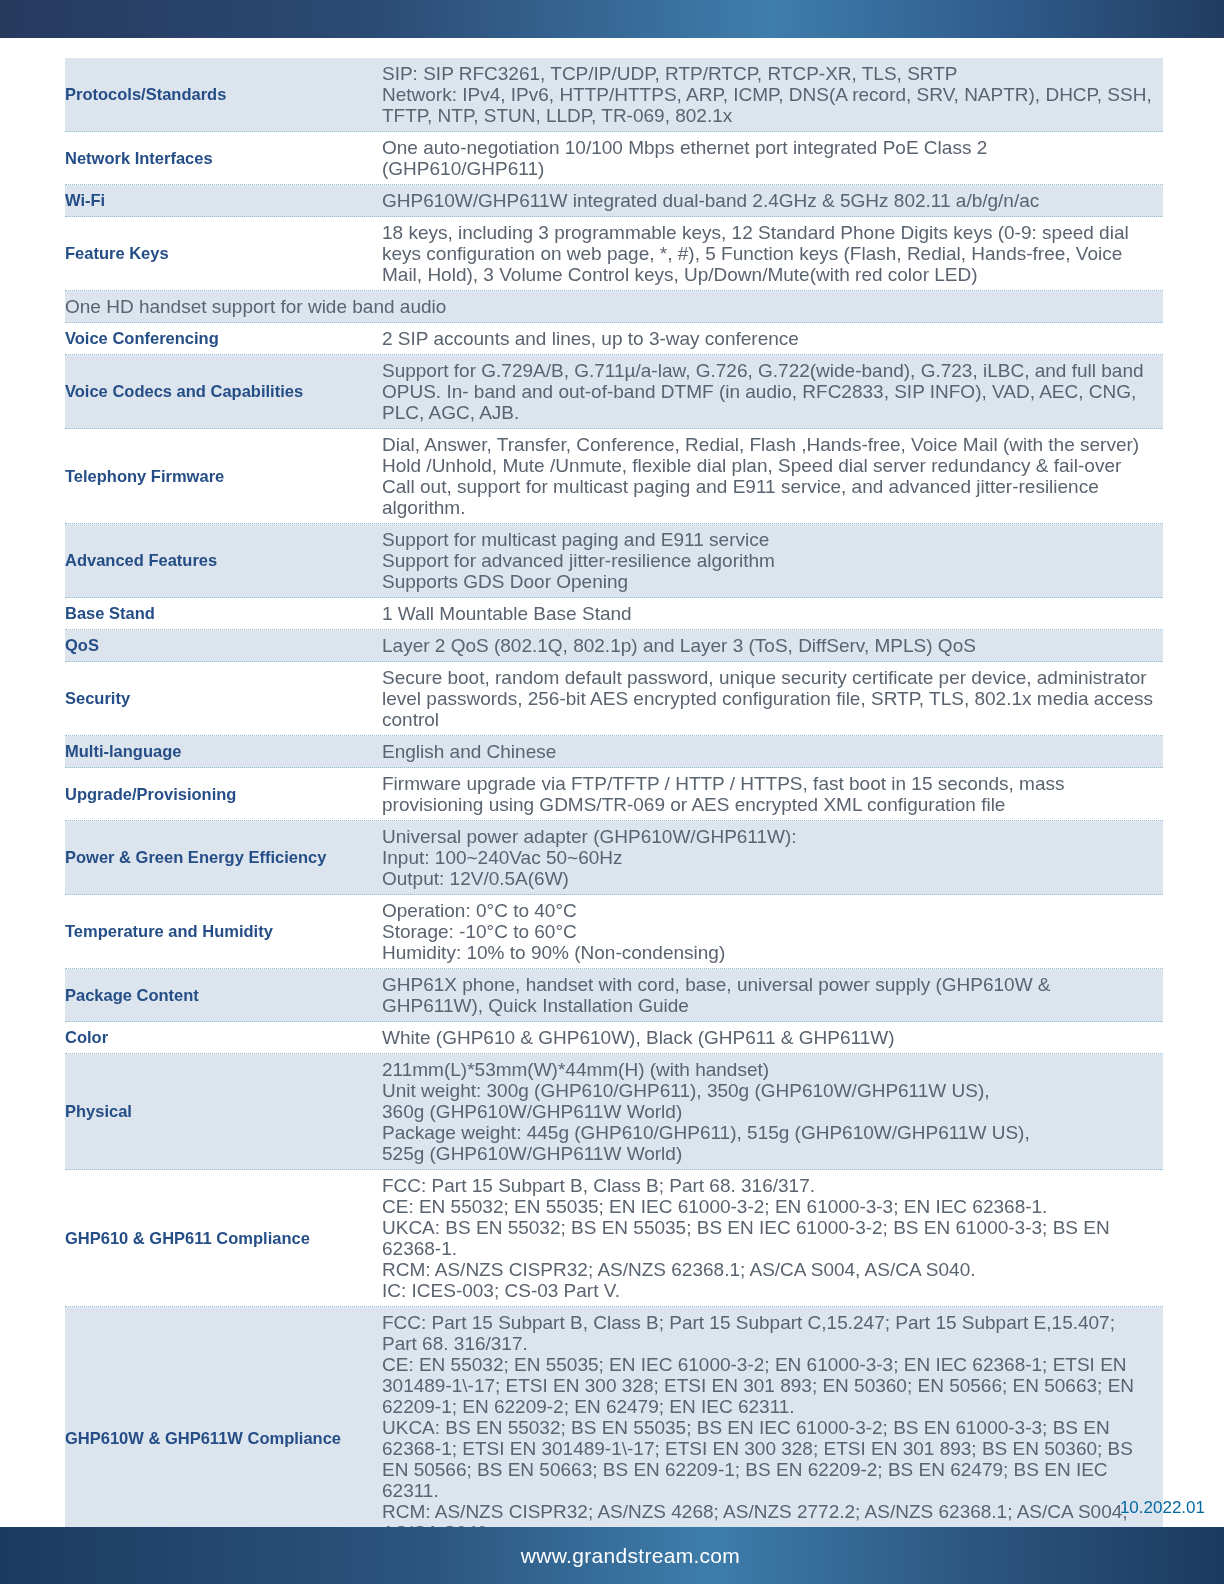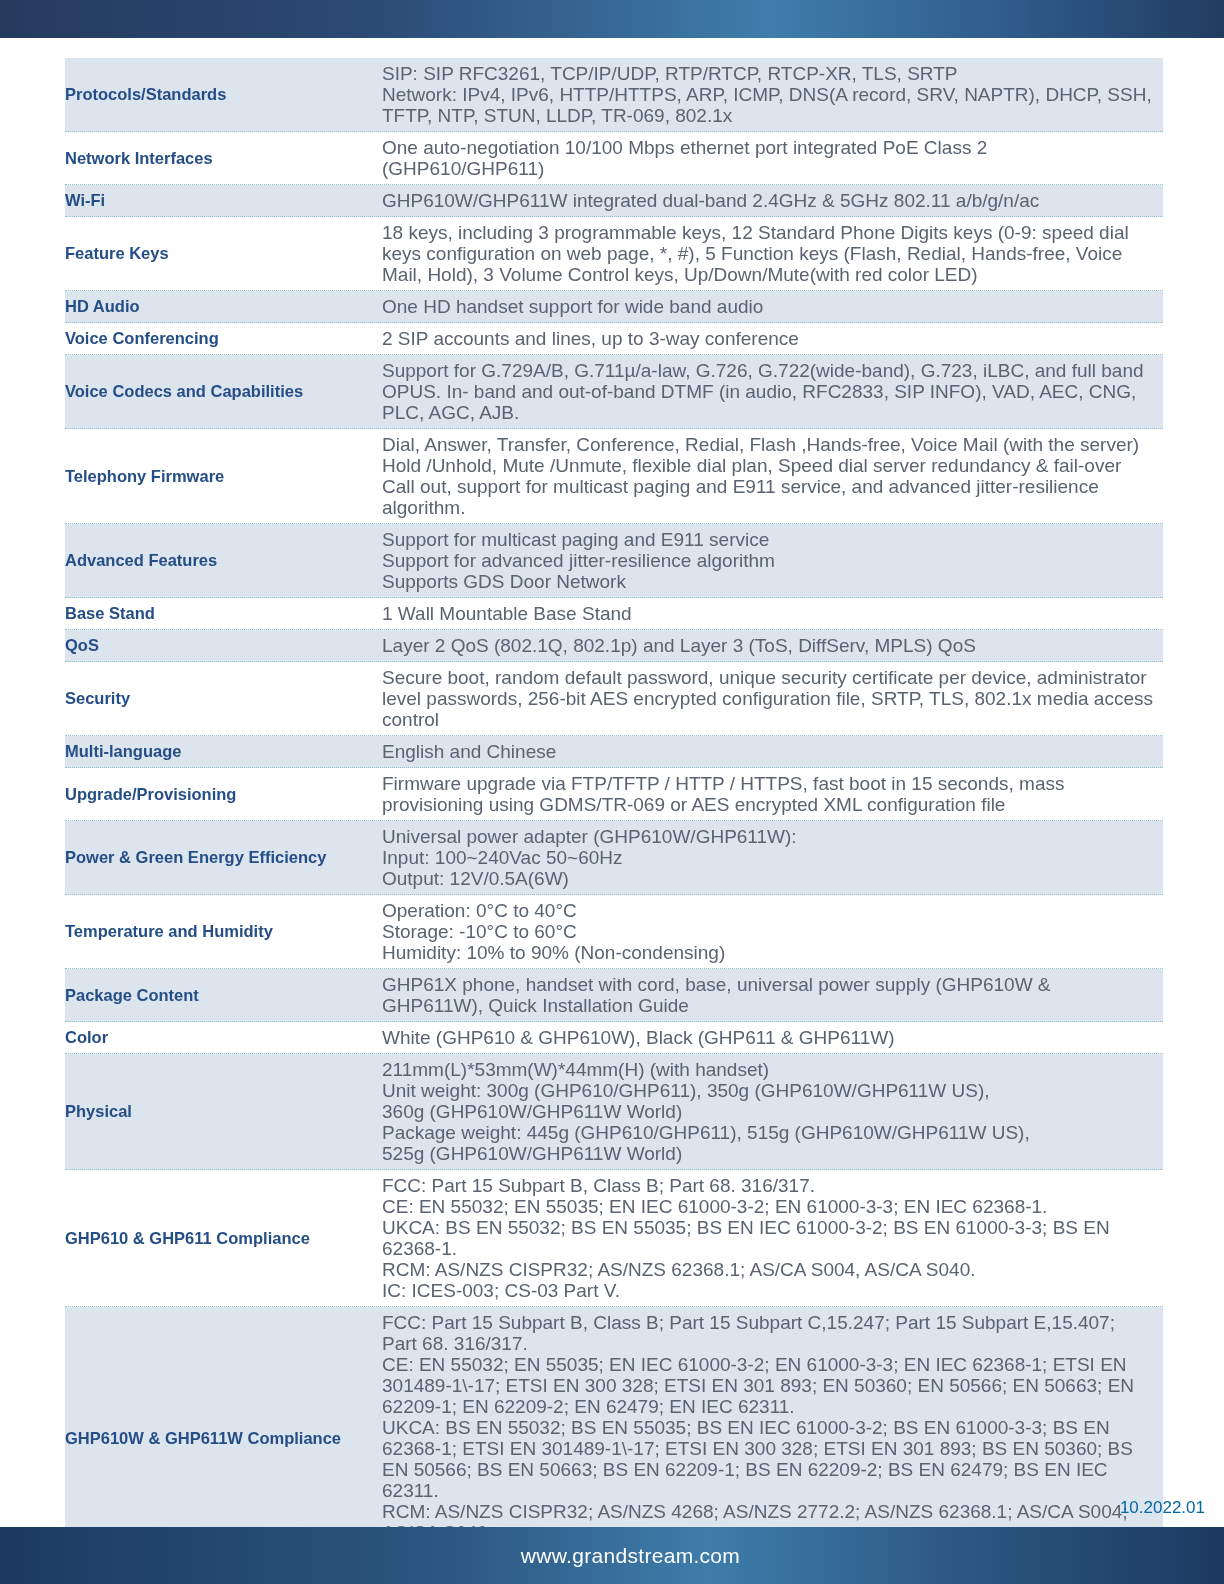--- a/index.html
+++ b/index.html
@@ -97,21 +97,20 @@
     <div class="spec-label">Wi-Fi</div>
     <div class="spec-value">GHP610W/GHP611W integrated dual-band 2.4GHz &amp; 5GHz 802.11 a/b/g/n/ac</div>
   </div>
 
   <div class="spec-row">
     <div class="spec-label">Feature Keys</div>
     <div class="spec-value">18 keys, including 3 programmable keys, 12 Standard Phone Digits keys (0-9: speed dial keys configuration on web page, *, #), 5 Function keys (Flash, Redial, Hands-free, Voice Mail, Hold), 3 Volume Control keys, Up/Down/Mute(with red color LED)</div>
   </div>
 
   <div class="spec-row">
-    <div class="spec-label">HD Audio</div>
     <div class="spec-value">One HD handset support for wide band audio</div>
   </div>
 
   <div class="spec-row">
     <div class="spec-label">Voice Conferencing</div>
     <div class="spec-value">2 SIP accounts and lines, up to 3-way conference</div>
   </div>
 
   <div class="spec-row">
     <div class="spec-label">Voice Codecs and Capabilities</div>
@@ -120,21 +119,21 @@
 
   <div class="spec-row">
     <div class="spec-label">Telephony Firmware</div>
     <div class="spec-value">Dial, Answer, Transfer, Conference, Redial, Flash ,Hands-free, Voice Mail (with the server) Hold /Unhold,  Mute /Unmute, flexible dial plan, Speed dial server redundancy &amp; fail-over Call out, support for multicast paging and E911 service, and advanced jitter-resilience algorithm.</div>
   </div>
 
   <div class="spec-row">
     <div class="spec-label">Advanced Features</div>
     <div class="spec-value">Support for multicast paging and E911 service
 Support for advanced jitter-resilience algorithm
-Supports GDS Door Network</div>
+Supports GDS Door Opening</div>
   </div>
 
   <div class="spec-row">
     <div class="spec-label">Base Stand</div>
     <div class="spec-value">1 Wall Mountable Base Stand</div>
   </div>
 
   <div class="spec-row">
     <div class="spec-label">QoS</div>
     <div class="spec-value">Layer 2 QoS (802.1Q, 802.1p) and Layer 3 (ToS, DiffServ, MPLS) QoS</div>

